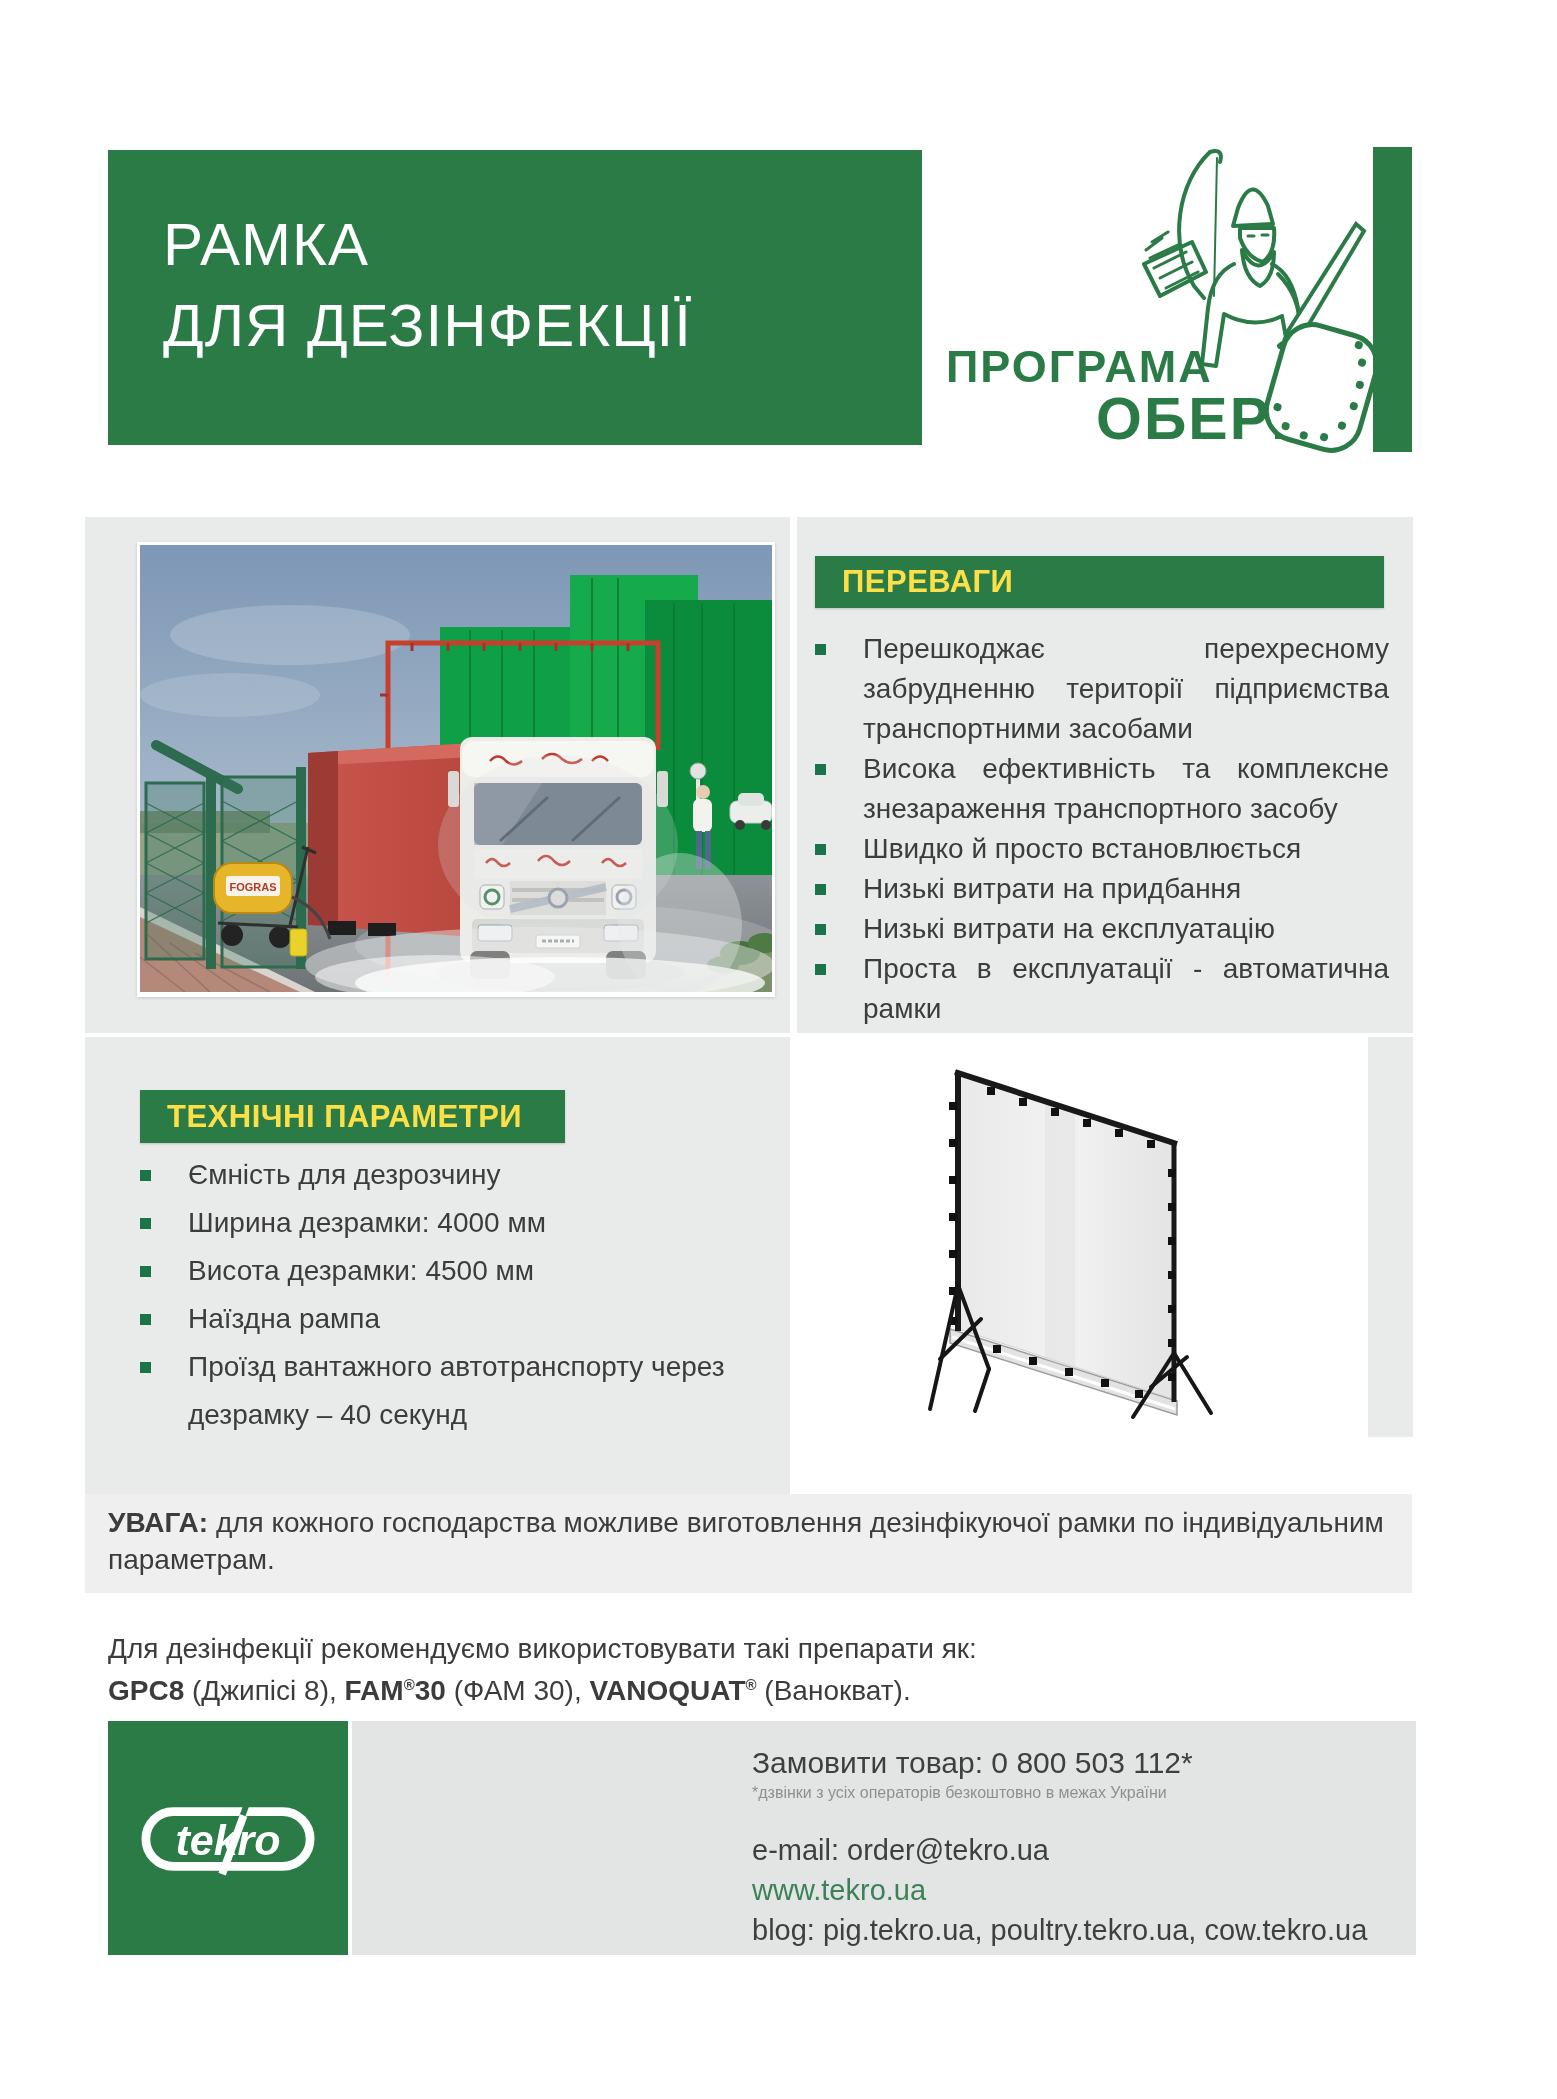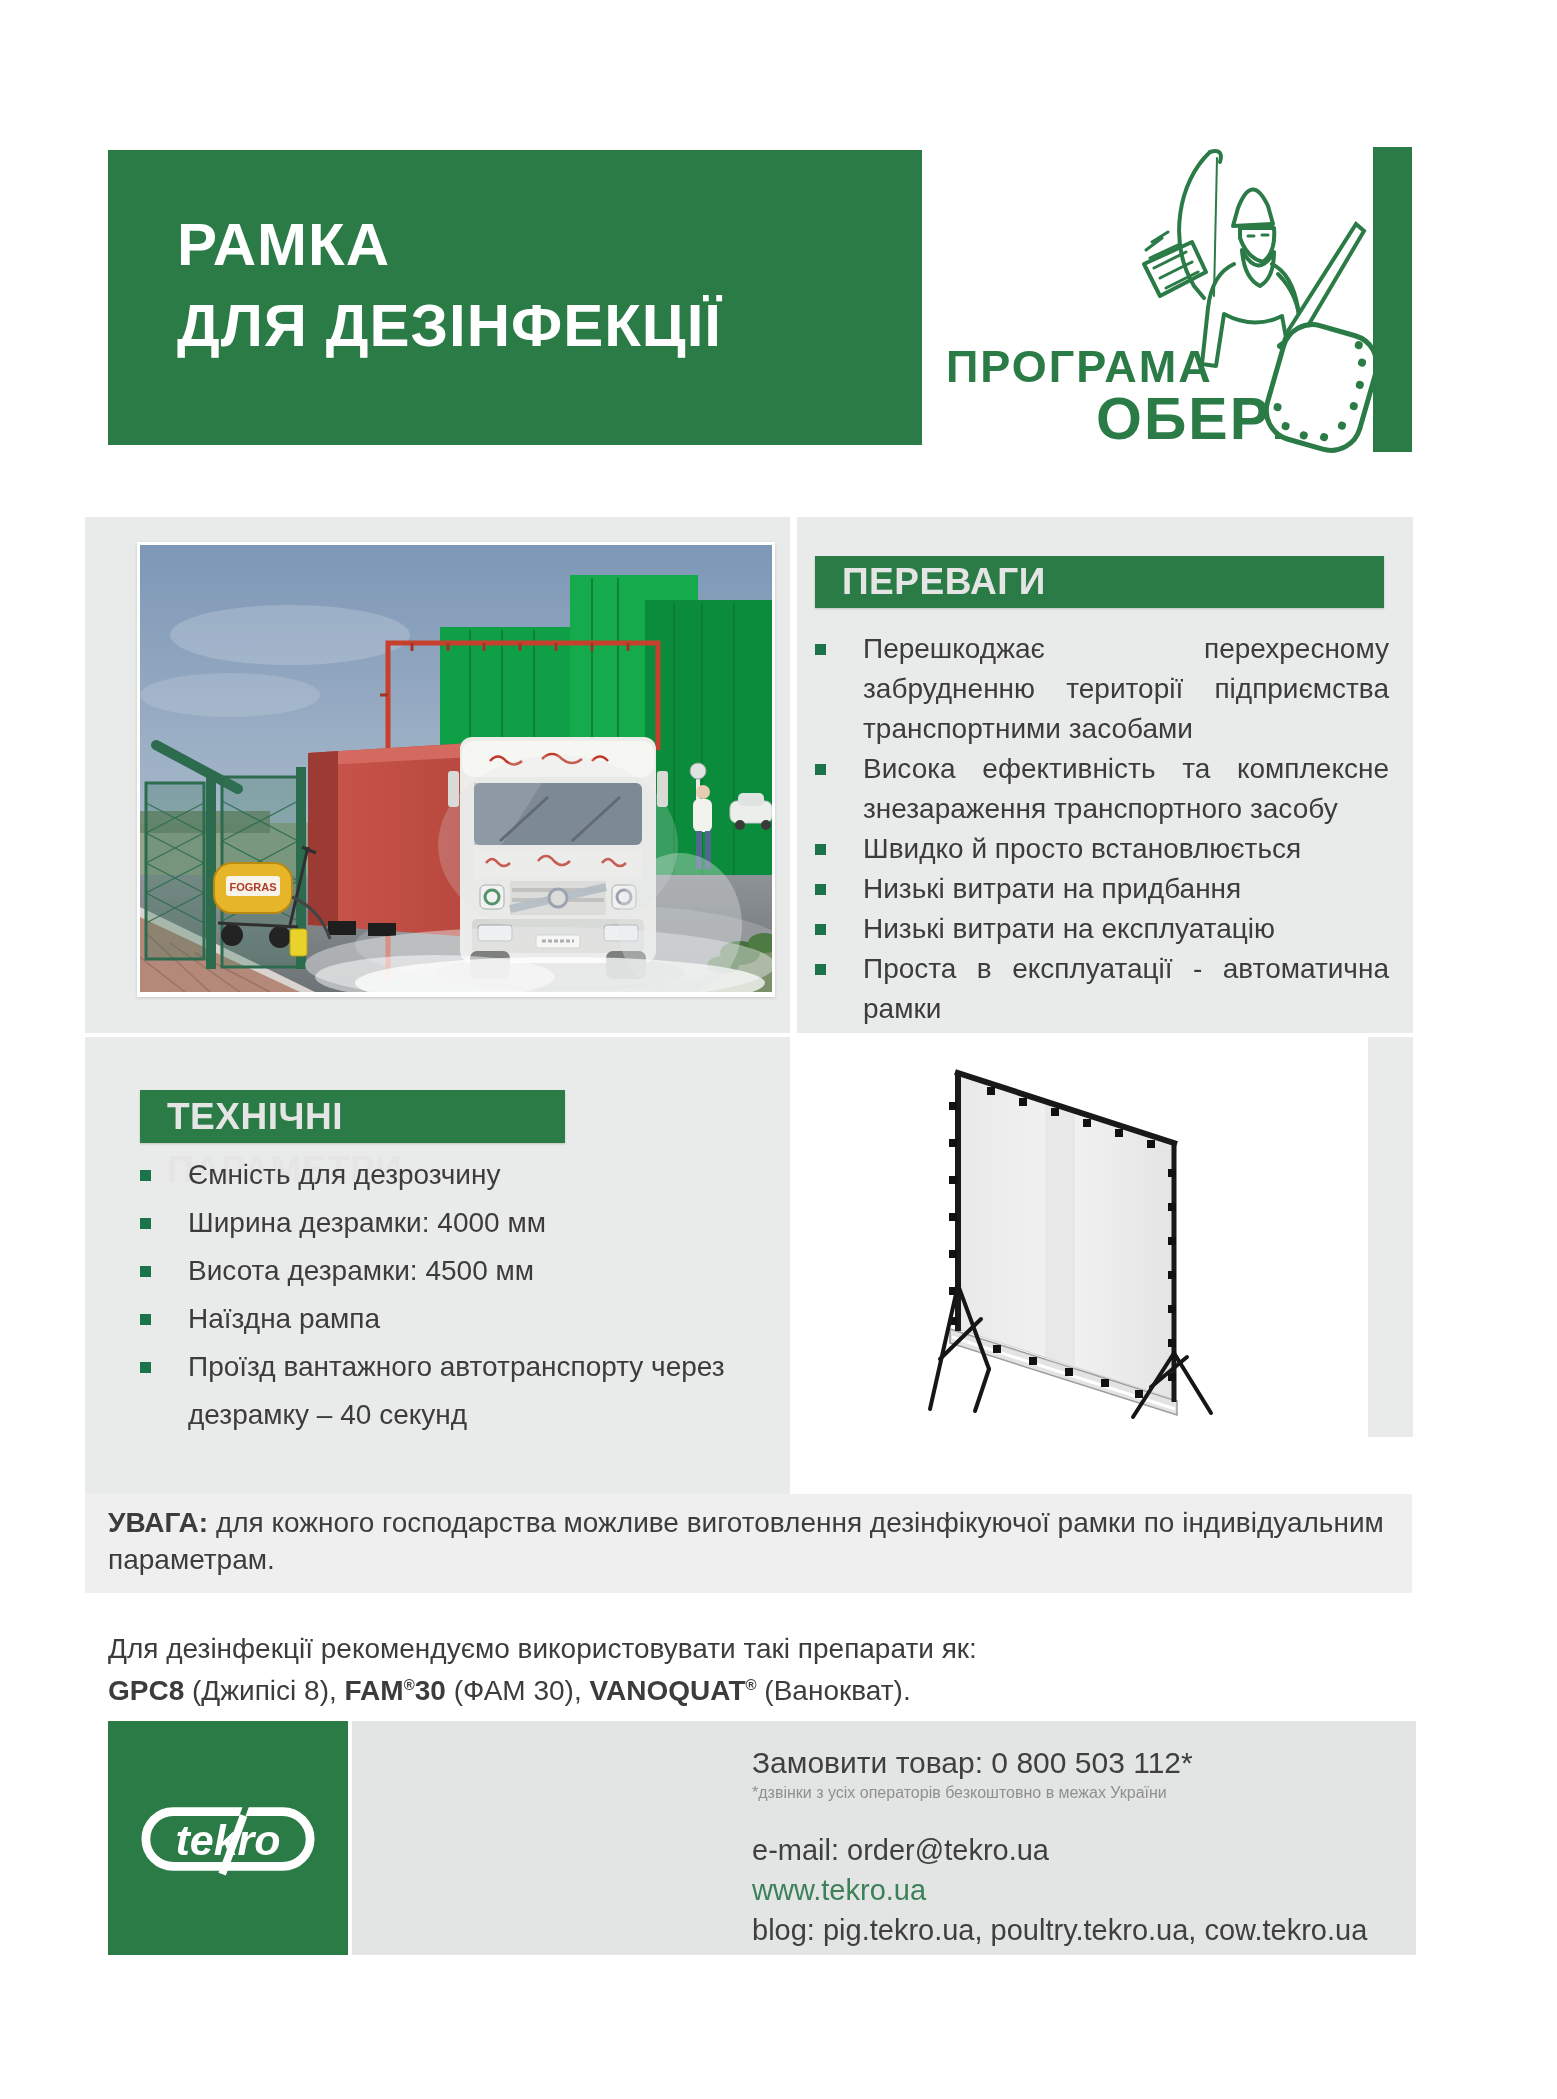--- a/index.html
+++ b/index.html
@@ -4,32 +4,32 @@
 <style>
   html,body{margin:0;padding:0;}
   body{
     width:1557px;height:2099px;position:relative;background:#ffffff;
     font-family:"Liberation Sans","DejaVu Sans",sans-serif;color:#3c3c3c;overflow:hidden;
   }
   .abs{position:absolute;}
   .green-block{background:#2b7b47;}
   
   #header-block{left:108px;top:150px;width:814px;height:295px;}
-  #header-title{position:absolute;left:69px;top:54px;color:#ffffff;font-size:60px;font-weight:bold;line-height:81px;letter-spacing:1px;white-space:pre-line;}
+  #header-title{position:absolute;left:55px;top:54px;color:#ffffff;font-size:60px;font-weight:normal;line-height:81px;letter-spacing:1px;white-space:pre-line;}
   #logo-program{left:946px;top:341px;color:#2b7b47;font-size:45px;font-weight:bold;letter-spacing:2px;}
   #logo-name{left:1096px;top:385px;color:#2b7b47;font-size:59px;font-weight:bold;letter-spacing:2px;}
   #warrior{left:1122px;top:146px;width:256px;height:308px;}
   #header-strip{left:1373px;top:147px;width:39px;height:305px;}
   
   .panel{background:#e9eaea;}
   #photo-panel{left:85px;top:517px;width:705px;height:516px;}
   #photo-frame{position:absolute;left:52px;top:25px;width:638px;height:455px;background:#ffffff;padding:3px;box-sizing:border-box;box-shadow:0 1px 3px rgba(0,0,0,.15);}
   #photo-frame svg{display:block;width:632px;height:447px;}
   #adv-panel{left:797px;top:517px;width:616px;height:516px;}
-  .section-banner{background:#2b7b47;color:#e5e5e5;font-weight:bold;font-size:37px;letter-spacing:.5px;box-sizing:border-box;box-shadow:0 1px 2px rgba(0,0,0,.18);}
+  .section-banner{background:#2b7b47;color:#fde047;font-weight:bold;font-size:31px;letter-spacing:.5px;box-sizing:border-box;box-shadow:0 1px 2px rgba(0,0,0,.18);}
   #adv-banner{position:absolute;left:18px;top:39px;width:569px;height:52px;line-height:52px;padding-left:27px;}
   ul.blist{list-style:none;margin:0;padding:0;}
   ul.blist li{display:flex;gap:20px;}
   .sq{flex:0 0 11px;width:11px;height:11px;background:#1b7449;}
   #adv-list{position:absolute;left:18px;top:112px;width:574px;}
   #adv-list .sq{margin:15px 17px 0 0;}
   #adv-list .bt{flex:1;font-size:28px;line-height:40px;text-align:justify;color:#3c3c3c;}
   
   #tech-panel{left:85px;top:1037px;width:705px;height:464px;}
   #tech-banner{position:absolute;left:55px;top:53px;width:425px;height:53px;line-height:53px;padding-left:27px;}

